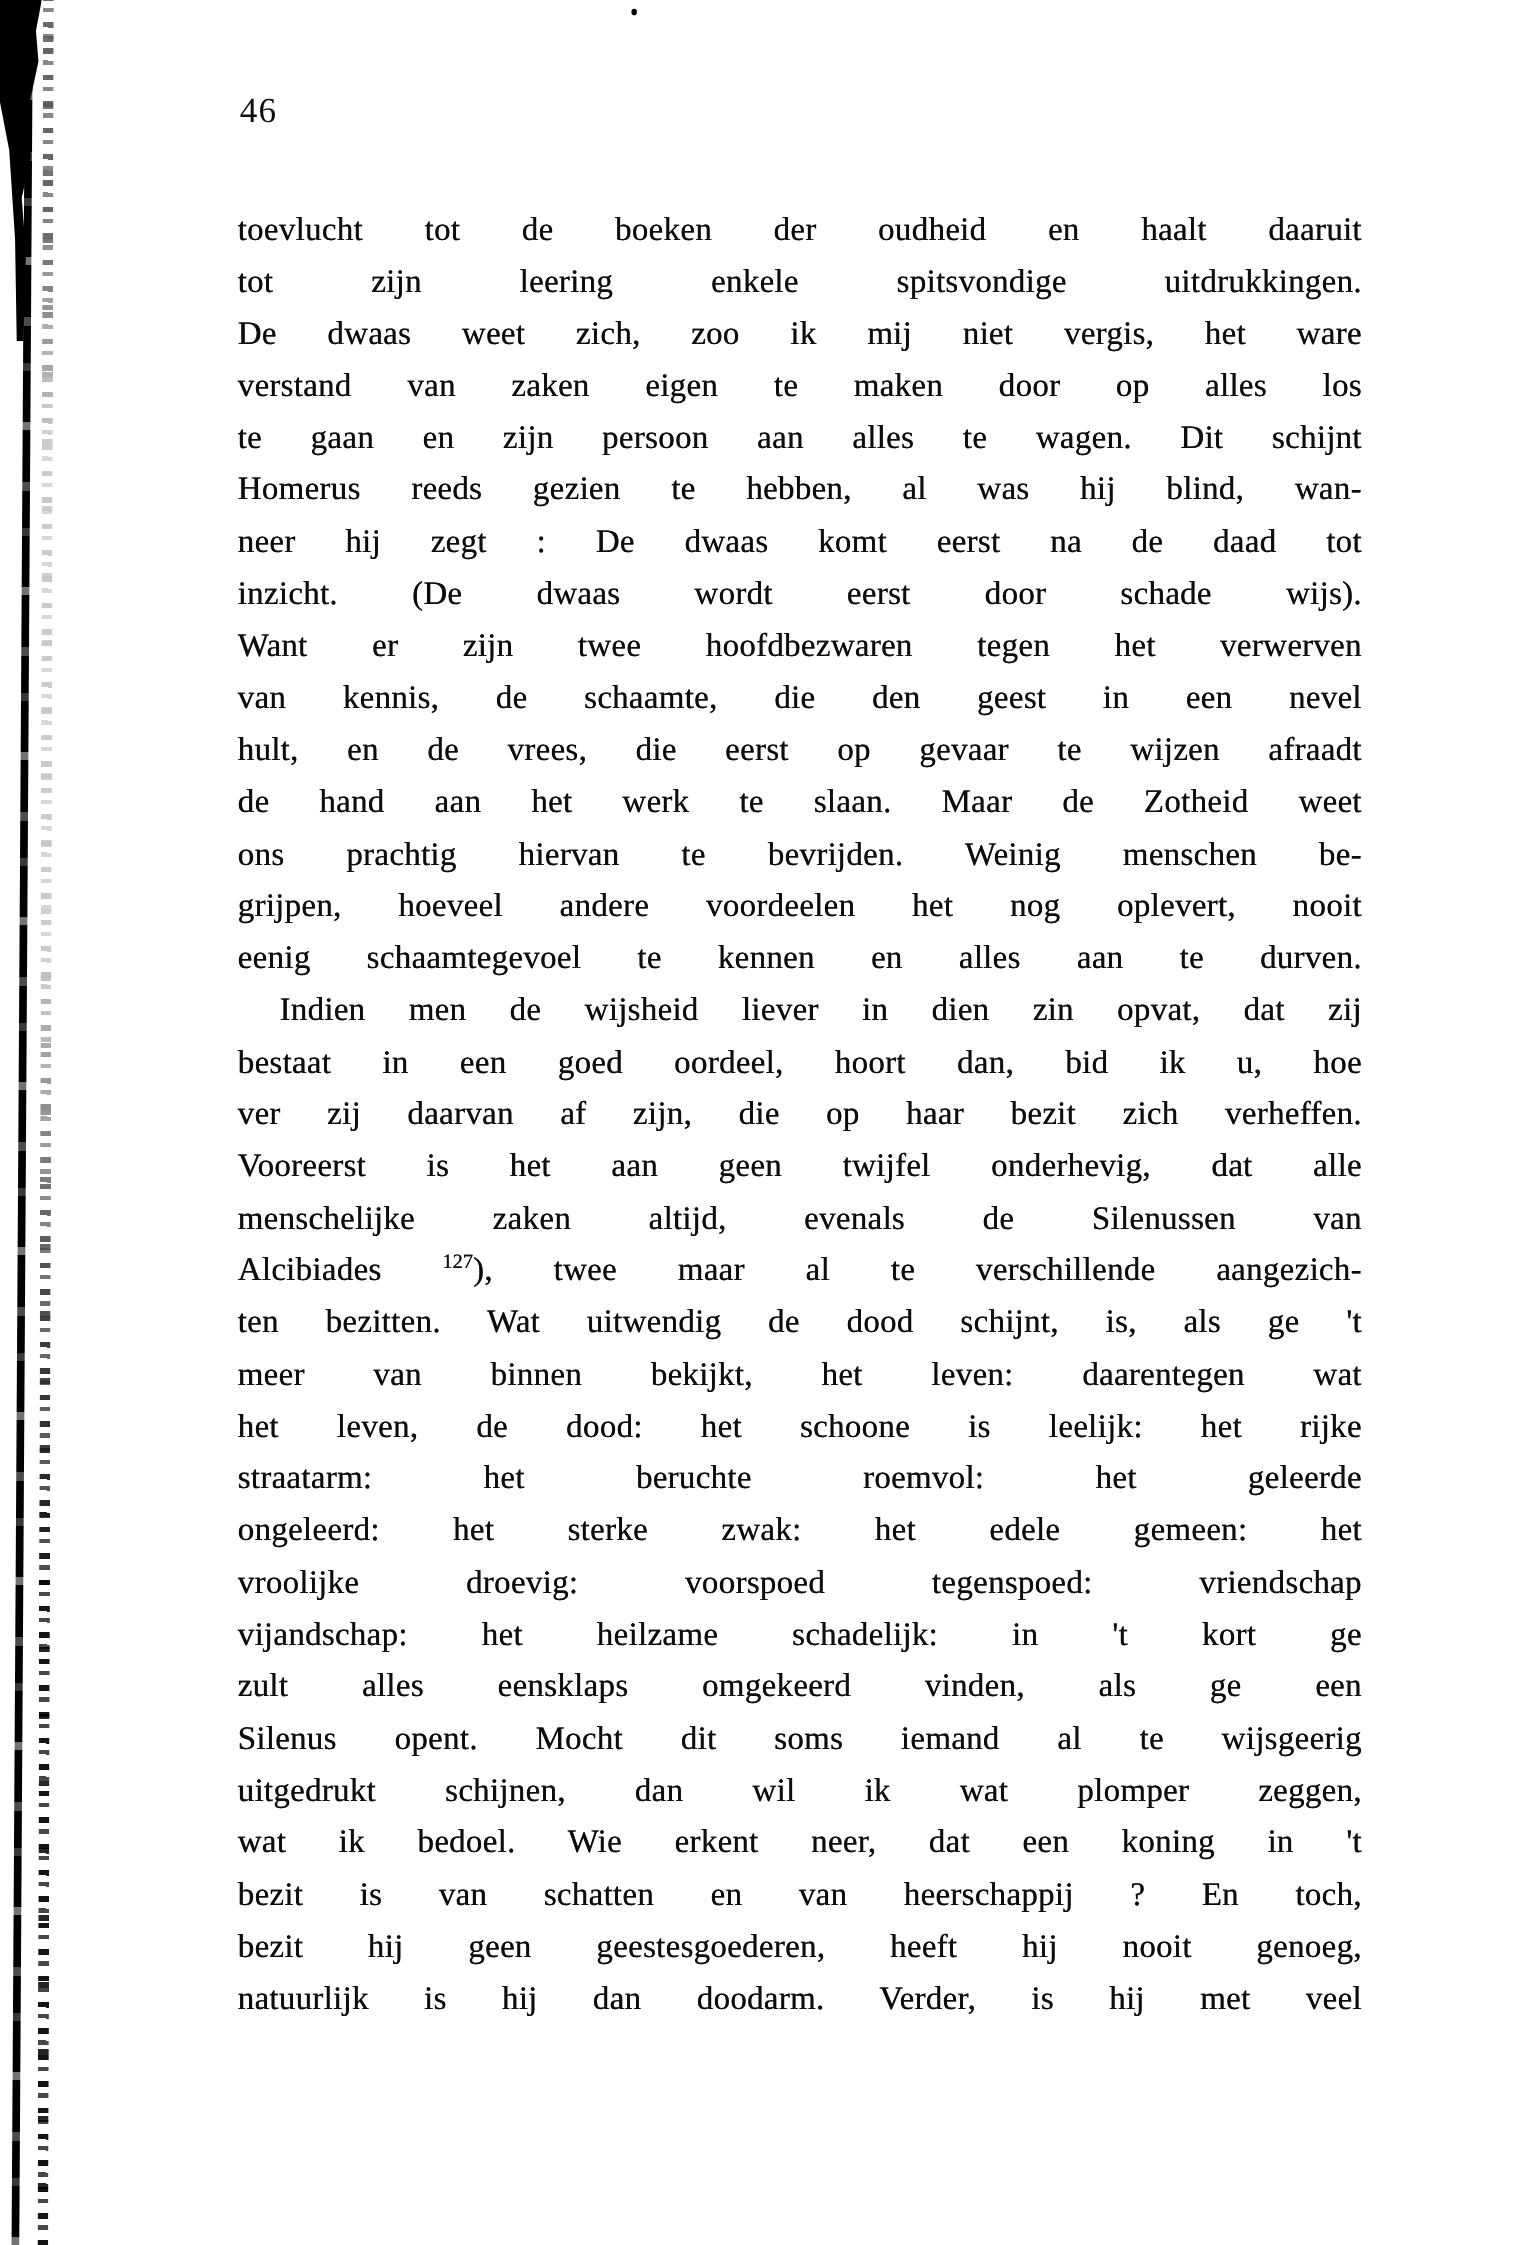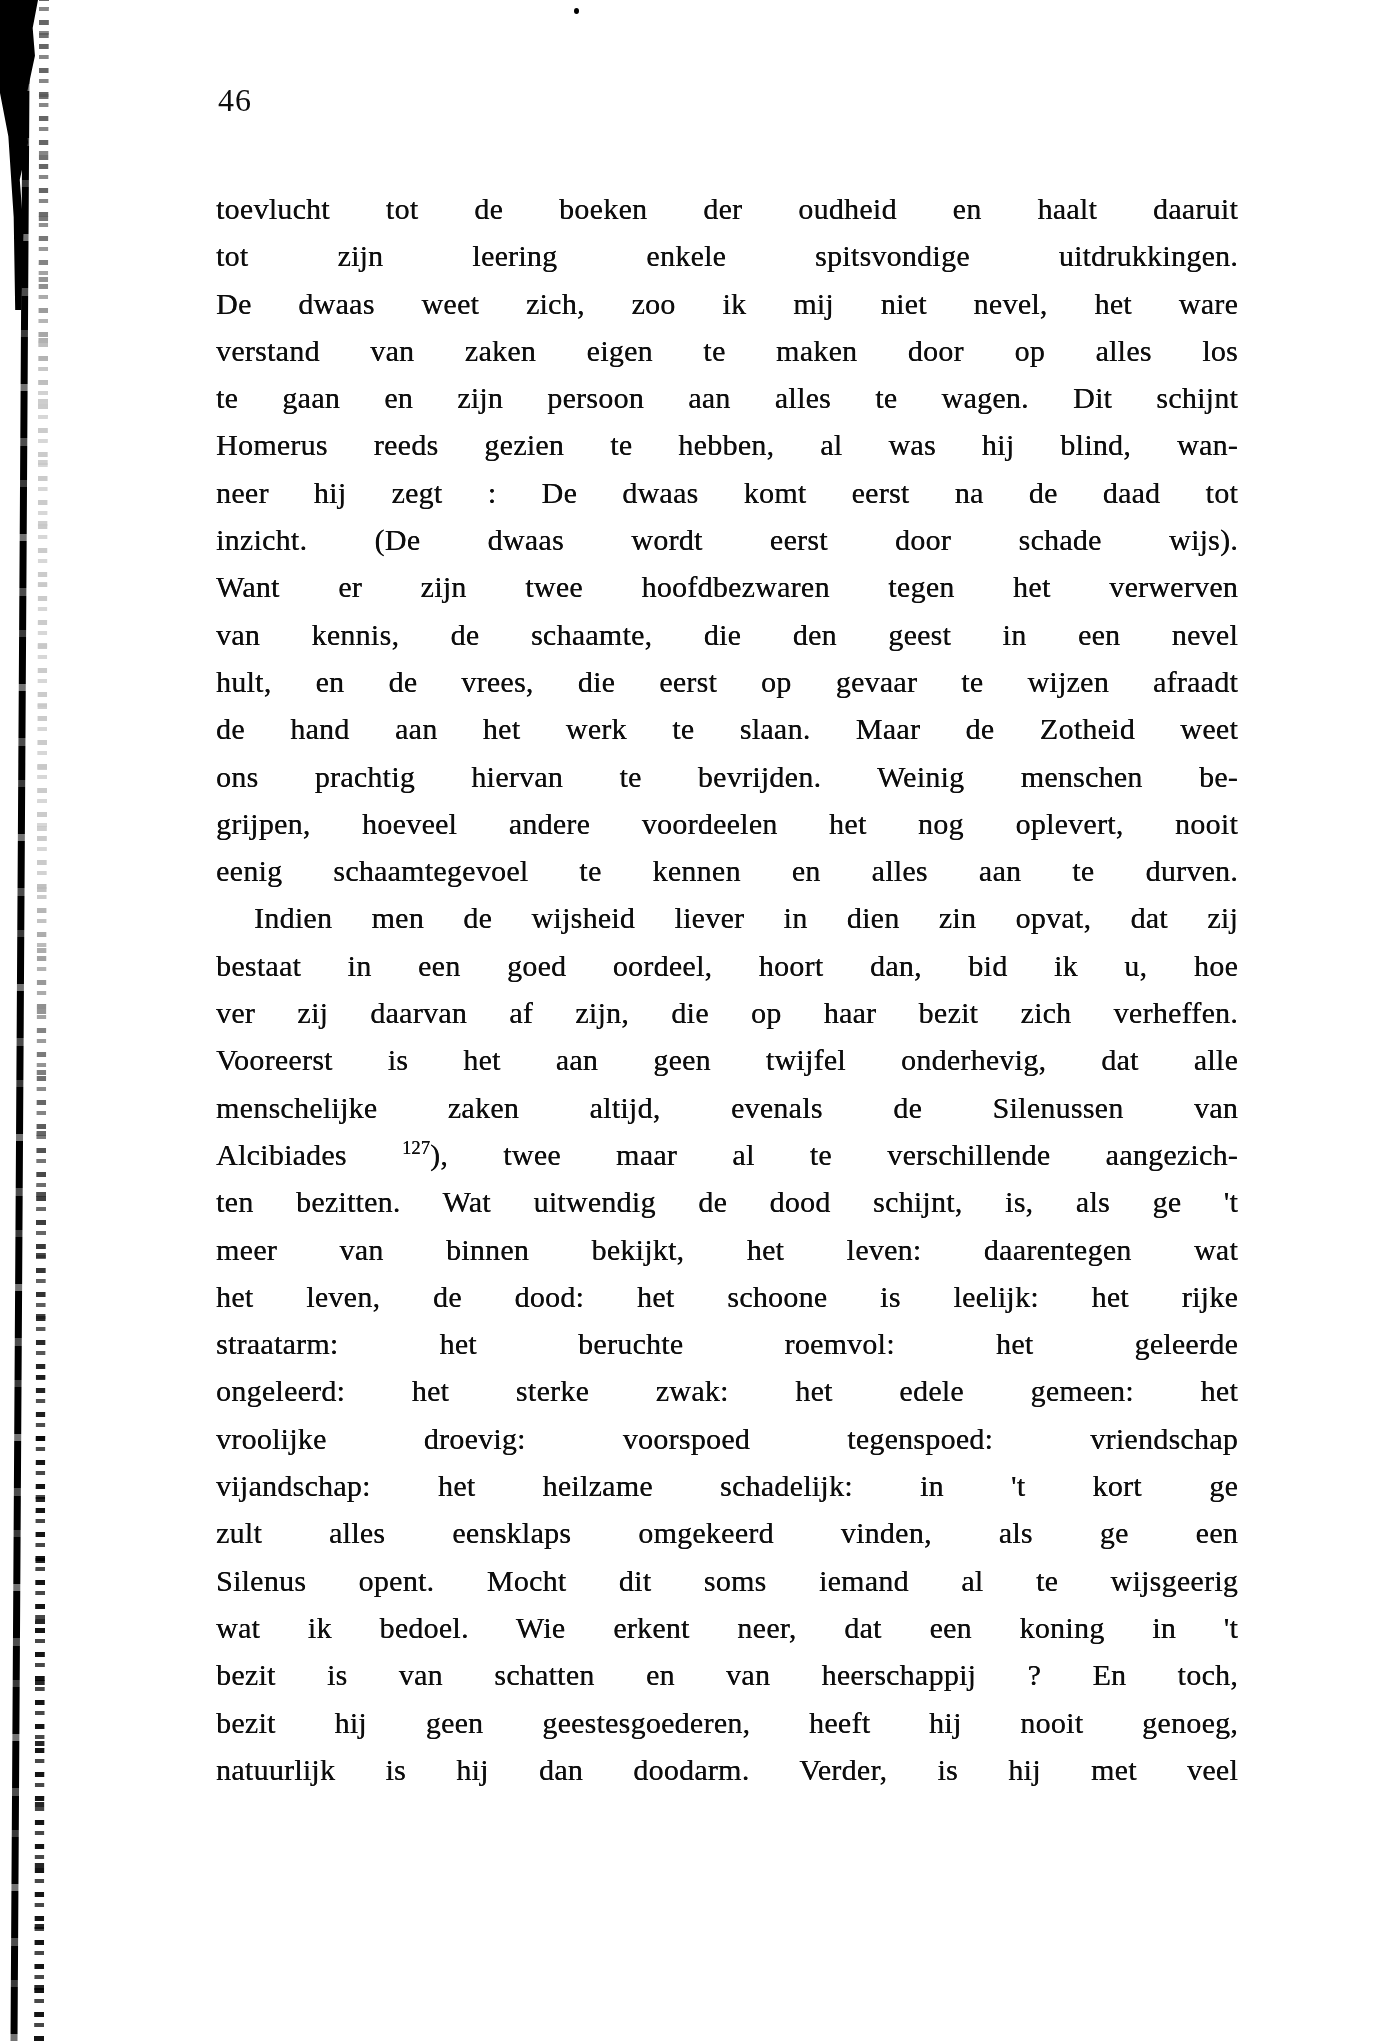--- a/index.html
+++ b/index.html
@@ -67,21 +67,21 @@
   <div class="artifact wedge"></div>
   <div class="artifact edge-line-a"></div>
   <div class="artifact edge-line-b"></div>
   <div class="artifact speck-top"></div>
 
   <div class="page-number">46</div>
 
   <div class="text-block">
       <div class="line"><span>toevlucht tot de boeken der oudheid en haalt daaruit</span></div>
       <div class="line"><span>tot zijn leering enkele spitsvondige uitdrukkingen.</span></div>
-      <div class="line"><span>De dwaas weet zich, zoo ik mij niet nevel, het ware</span></div>
+      <div class="line"><span>De dwaas weet zich, zoo ik mij niet vergis, het ware</span></div>
       <div class="line"><span>verstand van zaken eigen te maken door op alles los</span></div>
       <div class="line"><span>te gaan en zijn persoon aan alles te wagen. Dit schijnt</span></div>
       <div class="line"><span>Homerus reeds gezien te hebben, al was hij blind, wan-</span></div>
       <div class="line"><span>neer hij zegt : </span><span class="it">De dwaas komt eerst na de daad tot</span></div>
       <div class="line"><span class="it">inzicht.</span><span> (De dwaas wordt eerst door schade wijs).</span></div>
       <div class="line"><span>Want er zijn twee hoofdbezwaren tegen het verwerven</span></div>
       <div class="line"><span>van kennis, de schaamte, die den geest in een nevel</span></div>
       <div class="line"><span>hult, en de vrees, die eerst op gevaar te wijzen afraadt</span></div>
       <div class="line"><span>de hand aan het werk te slaan. Maar de Zotheid weet</span></div>
       <div class="line"><span>ons prachtig hiervan te bevrijden. Weinig menschen be-</span></div>
@@ -95,19 +95,20 @@
       <div class="line"><span>Alcibiades </span><sup>127</sup><span>), twee maar al te verschillende aangezich-</span></div>
       <div class="line"><span>ten bezitten. Wat uitwendig de dood schijnt, is, als ge 't</span></div>
       <div class="line"><span>meer van binnen bekijkt, het leven: daarentegen wat</span></div>
       <div class="line"><span>het leven, de dood: het schoone is leelijk: het rijke</span></div>
       <div class="line"><span>straatarm: het beruchte roemvol: het geleerde</span></div>
       <div class="line"><span>ongeleerd: het sterke zwak: het edele gemeen: het</span></div>
       <div class="line"><span>vroolijke droevig: voorspoed tegenspoed: vriendschap</span></div>
       <div class="line"><span>vijandschap: het heilzame schadelijk: in 't kort ge</span></div>
       <div class="line"><span>zult alles eensklaps omgekeerd vinden, als ge een</span></div>
       <div class="line"><span>Silenus opent. Mocht dit soms iemand al te wijsgeerig</span></div>
+      <div class="line"><span>uitgedrukt schijnen, dan wil ik wat plomper zeggen,</span></div>
       <div class="line"><span>wat ik bedoel. Wie erkent neer, dat een koning in 't</span></div>
       <div class="line"><span>bezit is van schatten en van heerschappij ? En toch,</span></div>
       <div class="line"><span>bezit hij geen geestesgoederen, heeft hij nooit genoeg,</span></div>
       <div class="line"><span>natuurlijk is hij dan doodarm. Verder, is hij met veel</span></div>
     </div>
 
 </div>
 
 </body></html>

